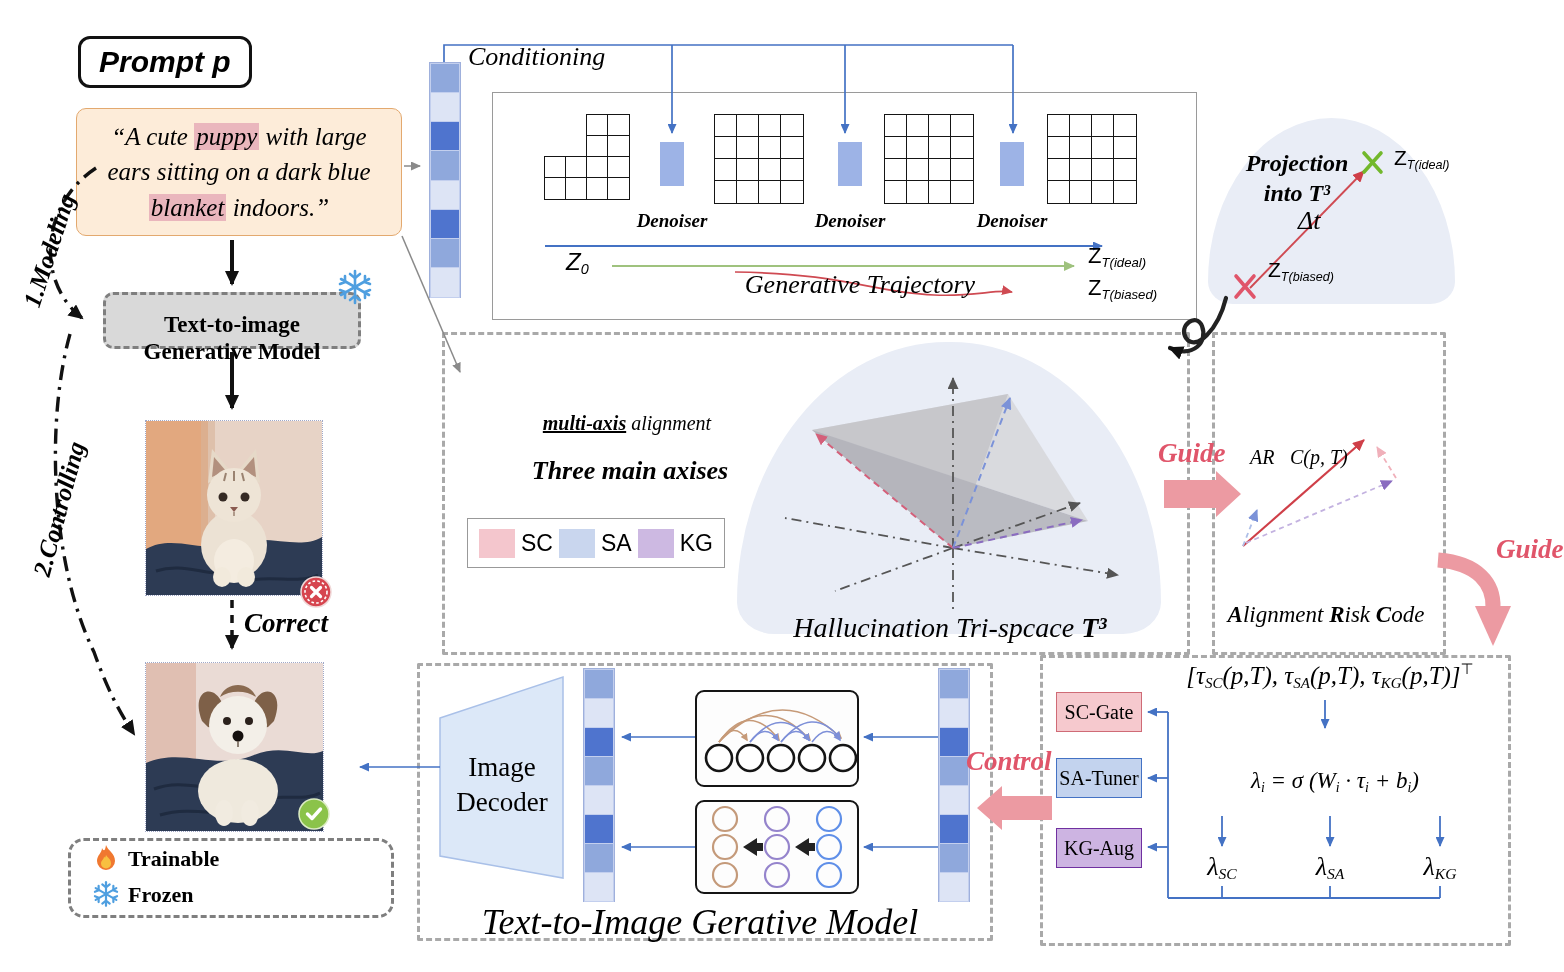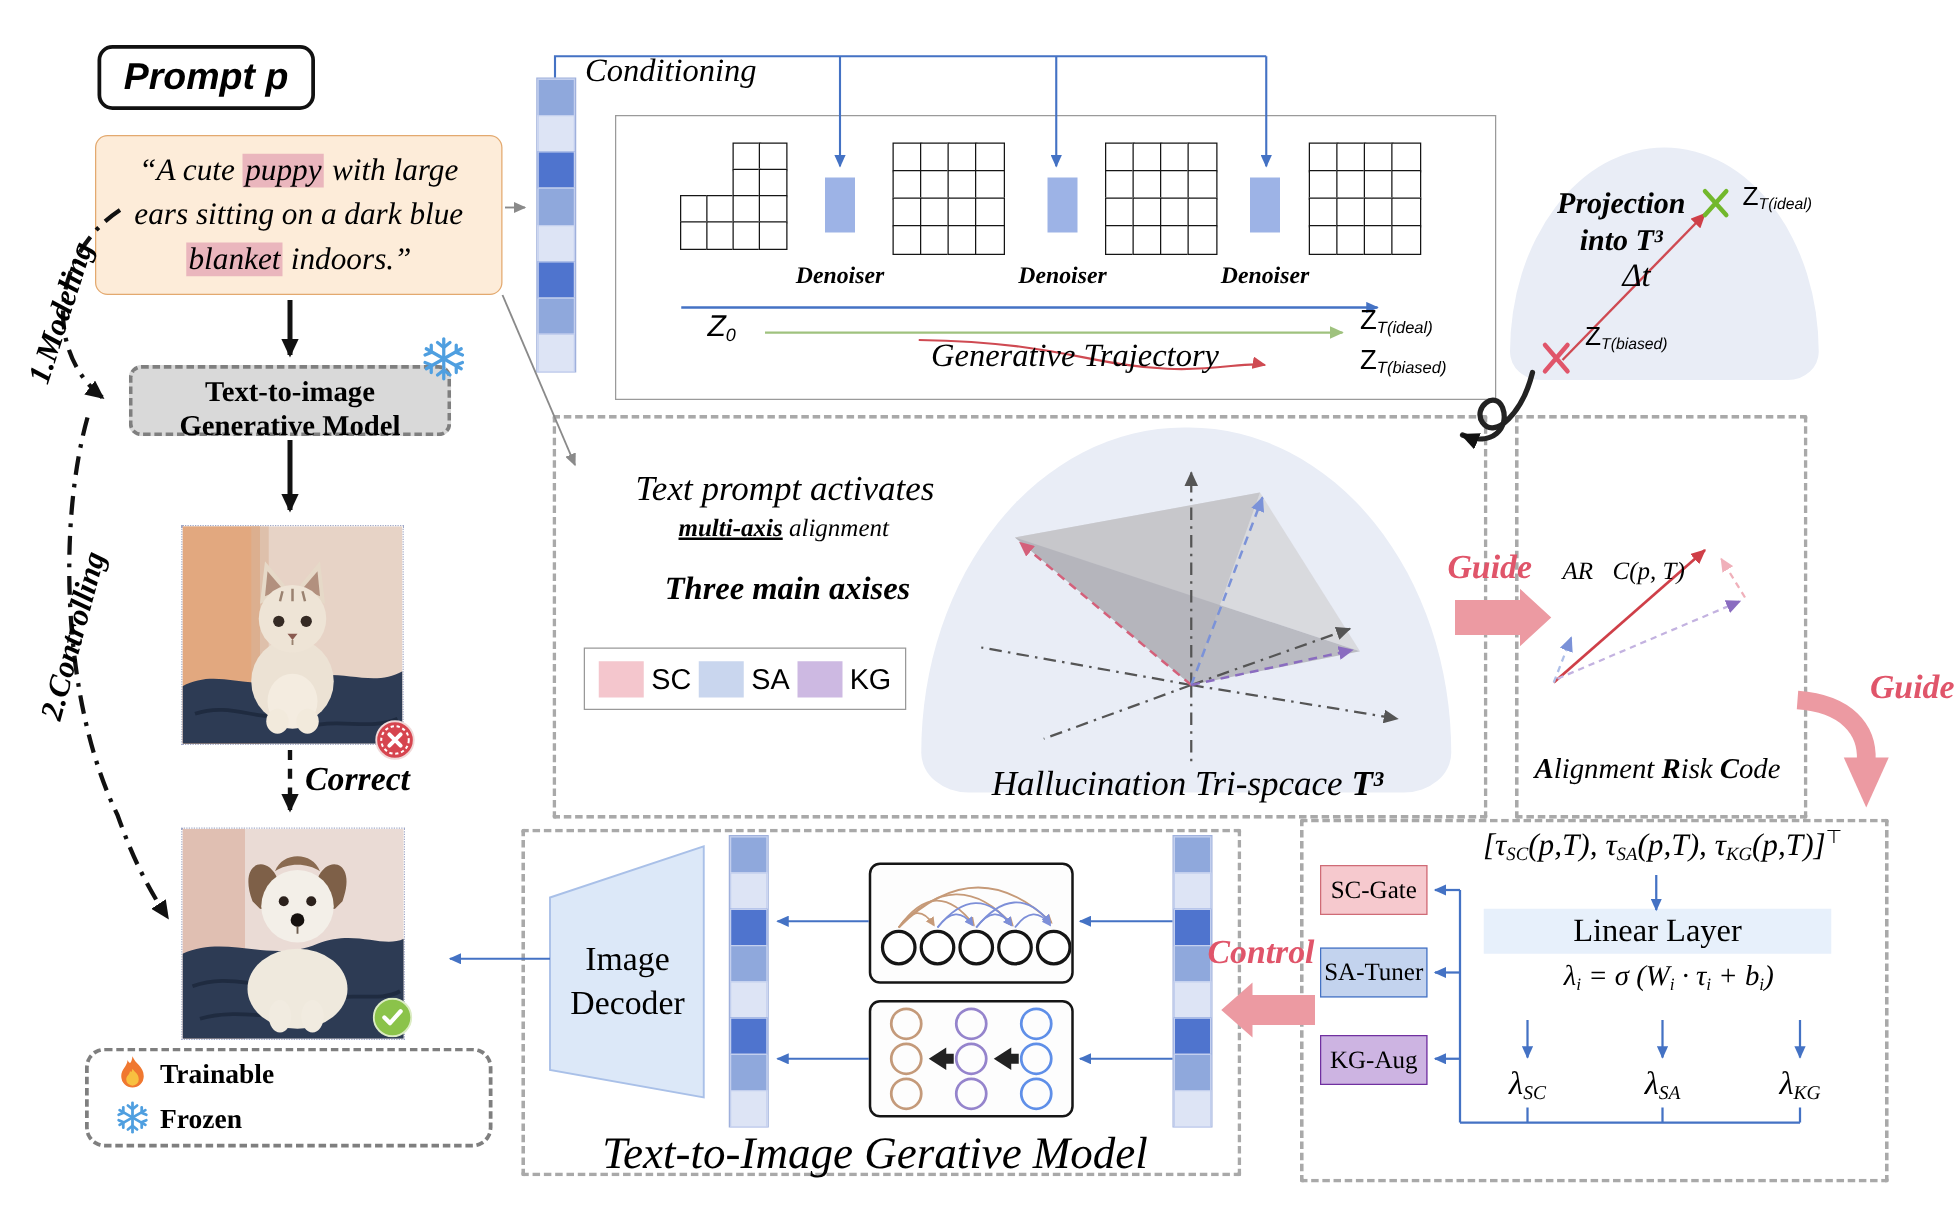--- a/index.html
+++ b/index.html
@@ -36,21 +36,21 @@
   <div class="dashbox" style="left:1040px;top:655px;width:465px;height:285px;z-index:2;"></div>
 
   <div class="box" style="left:492px;top:92px;width:703px;height:226px;border:1.5px solid #9a9a9a;z-index:2;"></div>
 
   <div class="txt san b i" style="left:78px;top:36px;padding:6px 18px;border:3.5px solid #111;border-radius:12px;font-size:30px;z-index:7;">Prompt p</div>
 
   <div class="box ser ctr" style="left: 76px; top: 108px; width: 326px; height: 128px; border: 1.5px solid rgb(227, 169, 111); border-radius: 10px; font-size: 25px; line-height: 1.42; padding: 10px 14px; box-sizing: border-box; display: flex; align-items: center; z-index: 5; background: rgb(253, 236, 217);">
     <div style="width:100%;"><span style="font-style: italic;">“A cute </span><span style="font-style: italic; background: rgb(234, 182, 189); padding: 0px 2px;">puppy</span><span style="font-style: italic;"> with large ears sitting on a dark blue </span><span style="font-style: italic; background: rgb(234, 182, 189); padding: 0px 2px;">blanket</span><span style="font-style: italic;"> indoors.”</span></div>
   </div>
 
-  <div class="box ser ctr b" style="left: 103px; top: 292px; width: 258px; height: 57px; border: 3.5px dashed rgb(127, 127, 127); border-radius: 10px; font-size: 23px; line-height: 1.18; box-sizing: border-box; padding-top: 5px; z-index: 5; background: rgb(217, 217, 217);">
+  <div class="box ser ctr b" style="left: 103px; top: 292px; width: 258px; height: 57px; border: 3.5px dashed rgb(127, 127, 127); border-radius: 10px; font-size: 23px; line-height: 1.18; box-sizing: border-box; padding-top: 16px; z-index: 5; background: rgb(217, 217, 217);">
     <div>Text-to-image</div>
     <div>Generative Model</div>
   </div>
   <svg class="abs" style="left:336px;top:268px;z-index:8;" width="38" height="38" viewBox="0 0 38 38">
     <g stroke="#4f9fe0" stroke-width="2.6" stroke-linecap="round">
       <line x1="19" y1="3" x2="19" y2="35"></line>
         <line x1="5" y1="11" x2="33" y2="27"></line>
         <line x1="33" y1="11" x2="5" y2="27"></line>
       <path d="M14,6 L19,10 L24,6 M14,32 L19,28 L24,32 M4,16 L9,14 L9,8 M34,22 L29,24 L29,30 M34,16 L29,14 L29,8 M4,22 L9,24 L9,30" fill="none"></path>
     </g>
@@ -226,21 +226,20 @@
   <div class="txt san" style="left:1088px;top:275px;font-size:22px;"><span>Z</span><span style="font-style: italic; font-size: 0.6em; vertical-align: -0.28em;">T(biased)</span></div>
 
   <div class="txt ser b i ctr" style="left:1222px;top:120px;width:150px;font-size:24px;line-height:1.25;margin-top:28px;">
     <div>Projection</div>
     <div>into T³</div>
   </div>
   <div class="txt ser i" style="left:1298px;top:206px;font-size:26px;">Δt</div>
   <div class="txt san" style="left:1394px;top:146px;font-size:21px;"><span>Z</span><span style="font-style: italic; font-size: 0.6em; vertical-align: -0.28em;">T(ideal)</span></div>
   <div class="txt san" style="left:1268px;top:258px;font-size:21px;"><span>Z</span><span style="font-style: italic; font-size: 0.6em; vertical-align: -0.28em;">T(biased)</span></div>
 
-  <div class="txt ser i ctr" style="left:468px;top:376px;width:320px;font-size:28px;">Text prompt activates</div>
   <div class="txt ser ctr" style="left:462px;top:412px;width:330px;font-size:20px;"><span style="font-weight: bold; font-style: italic; text-decoration: underline;">multi-axis</span><span style="font-style: italic;"> alignment</span></div>
   <div class="txt ser b i ctr" style="left:500px;top:456px;width:260px;font-size:26px;">Three main axises</div>
 
   <div class="box san" style="left:467px;top:518px;width:258px;height:50px;border:1.5px solid #999;background:#fff;
               display:flex;align-items:center;justify-content:space-around;padding:0 8px;box-sizing:border-box;z-index:5;">
     <span style="width: 36px; height: 29px; display: inline-block; background: rgb(244, 198, 205);"></span>
     <span class="san" style="font-size:23px;">SC</span>
     <span style="width: 36px; height: 29px; display: inline-block; background: rgb(201, 214, 238);"></span>
     <span class="san" style="font-size:23px;">SA</span>
     <span style="width: 36px; height: 29px; display: inline-block; background: rgb(205, 185, 226);"></span>
@@ -250,21 +249,20 @@
   <div class="txt ser ctr" style="left:740px;top:612px;width:420px;font-size:28px;"><span style="font-style: italic;">Hallucination Tri-spcace </span><span style="font-weight: bold; font-style: italic;">T³</span></div>
 
   <div class="txt ser b i" style="left: 1158px; top: 438px; font-size: 27px; z-index: 8; color: rgb(224, 85, 106);">Guide</div>
   <div class="txt ser b i" style="left: 1496px; top: 534px; font-size: 27px; z-index: 8; color: rgb(224, 85, 106);">Guide</div>
   <div class="txt ser b i" style="left: 966px; top: 746px; font-size: 27px; z-index: 8; color: rgb(224, 85, 106);">Control</div>
 
   <div class="txt ser" style="left:1250px;top:446px;font-size:20px;"><span style="font-style: italic;">AR⃗C(p, T)</span></div>
   <div class="txt ser ctr" style="left:1220px;top:602px;width:212px;font-size:23px;"><span style="font-weight: bold; font-style: italic;">A</span><span style="font-style: italic;">lignment </span><span style="font-weight: bold; font-style: italic;">R</span><span style="font-style: italic;">isk </span><span style="font-weight: bold; font-style: italic;">C</span><span style="font-style: italic;">ode</span></div>
 
   <div class="txt ser ctr" style="left:1140px;top:660px;width:380px;font-size:25px;"><span style="font-style: italic;">[τ</span><span style="font-style: italic; font-size: 0.6em; vertical-align: -0.28em;">SC</span><span style="font-style: italic;">(p,T), τ</span><span style="font-style: italic; font-size: 0.6em; vertical-align: -0.28em;">SA</span><span style="font-style: italic;">(p,T), τ</span><span style="font-style: italic; font-size: 0.6em; vertical-align: -0.28em;">KG</span><span style="font-style: italic;">(p,T)]</span><span style="font-size: 0.6em; vertical-align: 0.65em;">⊤</span></div>
-  <div class="box ser ctr" style="left: 1187px; top: 727px; width: 278px; height: 36px; font-size: 26px; line-height: 36px; z-index: 5; background: rgb(231, 240, 251);">Linear Layer</div>
   <div class="txt ser ctr" style="left:1220px;top:768px;width:230px;font-size:23px;"><span style="font-style: italic;">λ</span><span style="font-style: italic; font-size: 0.6em; vertical-align: -0.28em;">i</span><span style="font-style: italic;"> = σ (W</span><span style="font-style: italic; font-size: 0.6em; vertical-align: -0.28em;">i</span><span style="font-style: italic;"> · τ</span><span style="font-style: italic; font-size: 0.6em; vertical-align: -0.28em;">i</span><span style="font-style: italic;"> + b</span><span style="font-style: italic; font-size: 0.6em; vertical-align: -0.28em;">i</span><span style="font-style: italic;">)</span></div>
   <div class="box ser ctr" style="left: 1056px; top: 692px; width: 84px; height: 38px; border: 1.5px solid rgb(207, 107, 118); font-size: 20px; line-height: 38px; z-index: 5; background: rgb(246, 201, 206);">SC-Gate</div>
   <div class="box ser ctr" style="left: 1056px; top: 758px; width: 84px; height: 38px; border: 1.5px solid rgb(68, 114, 196); font-size: 20px; line-height: 38px; z-index: 5; background: rgb(195, 211, 238);">SA-Tuner</div>
   <div class="box ser ctr" style="left: 1056px; top: 828px; width: 84px; height: 38px; border: 1.5px solid rgb(112, 48, 160); font-size: 20px; line-height: 38px; z-index: 5; background: rgb(205, 180, 226);">KG-Aug</div>
   <div class="txt ser ctr" style="left:1192px;top:852px;width:60px;font-size:26px;"><span style="font-style: italic;">λ</span><span style="font-style: italic; font-size: 0.6em; vertical-align: -0.28em;">SC</span></div>
   <div class="txt ser ctr" style="left:1300px;top:852px;width:60px;font-size:26px;"><span style="font-style: italic;">λ</span><span style="font-style: italic; font-size: 0.6em; vertical-align: -0.28em;">SA</span></div>
   <div class="txt ser ctr" style="left:1410px;top:852px;width:60px;font-size:26px;"><span style="font-style: italic;">λ</span><span style="font-style: italic; font-size: 0.6em; vertical-align: -0.28em;">KG</span></div>
 
   <svg class="abs" style="left:0;top:0;z-index:4;pointer-events:none;" width="1564" height="972">
     <polygon points="440,718 563,677 563,878 440,856" fill="#dce8f8" stroke="#a9c0e8" stroke-width="1.5"></polygon>

